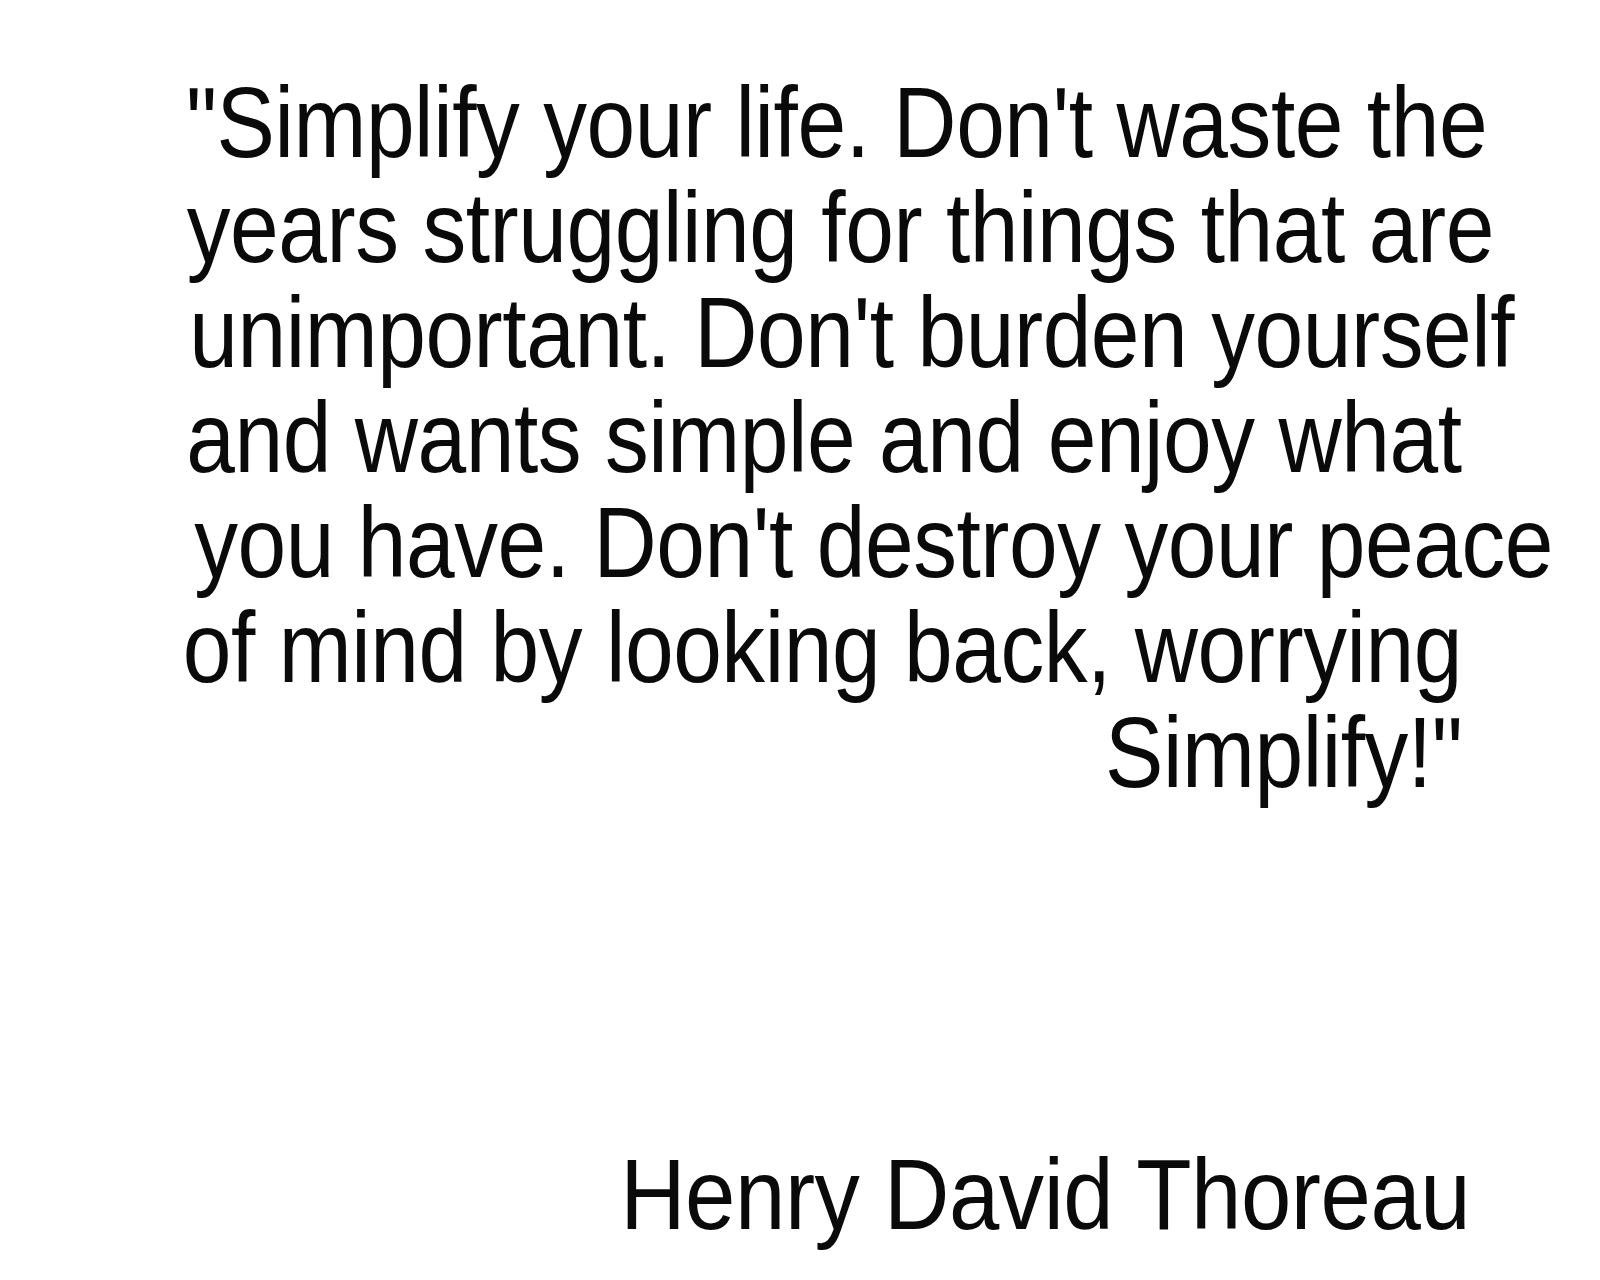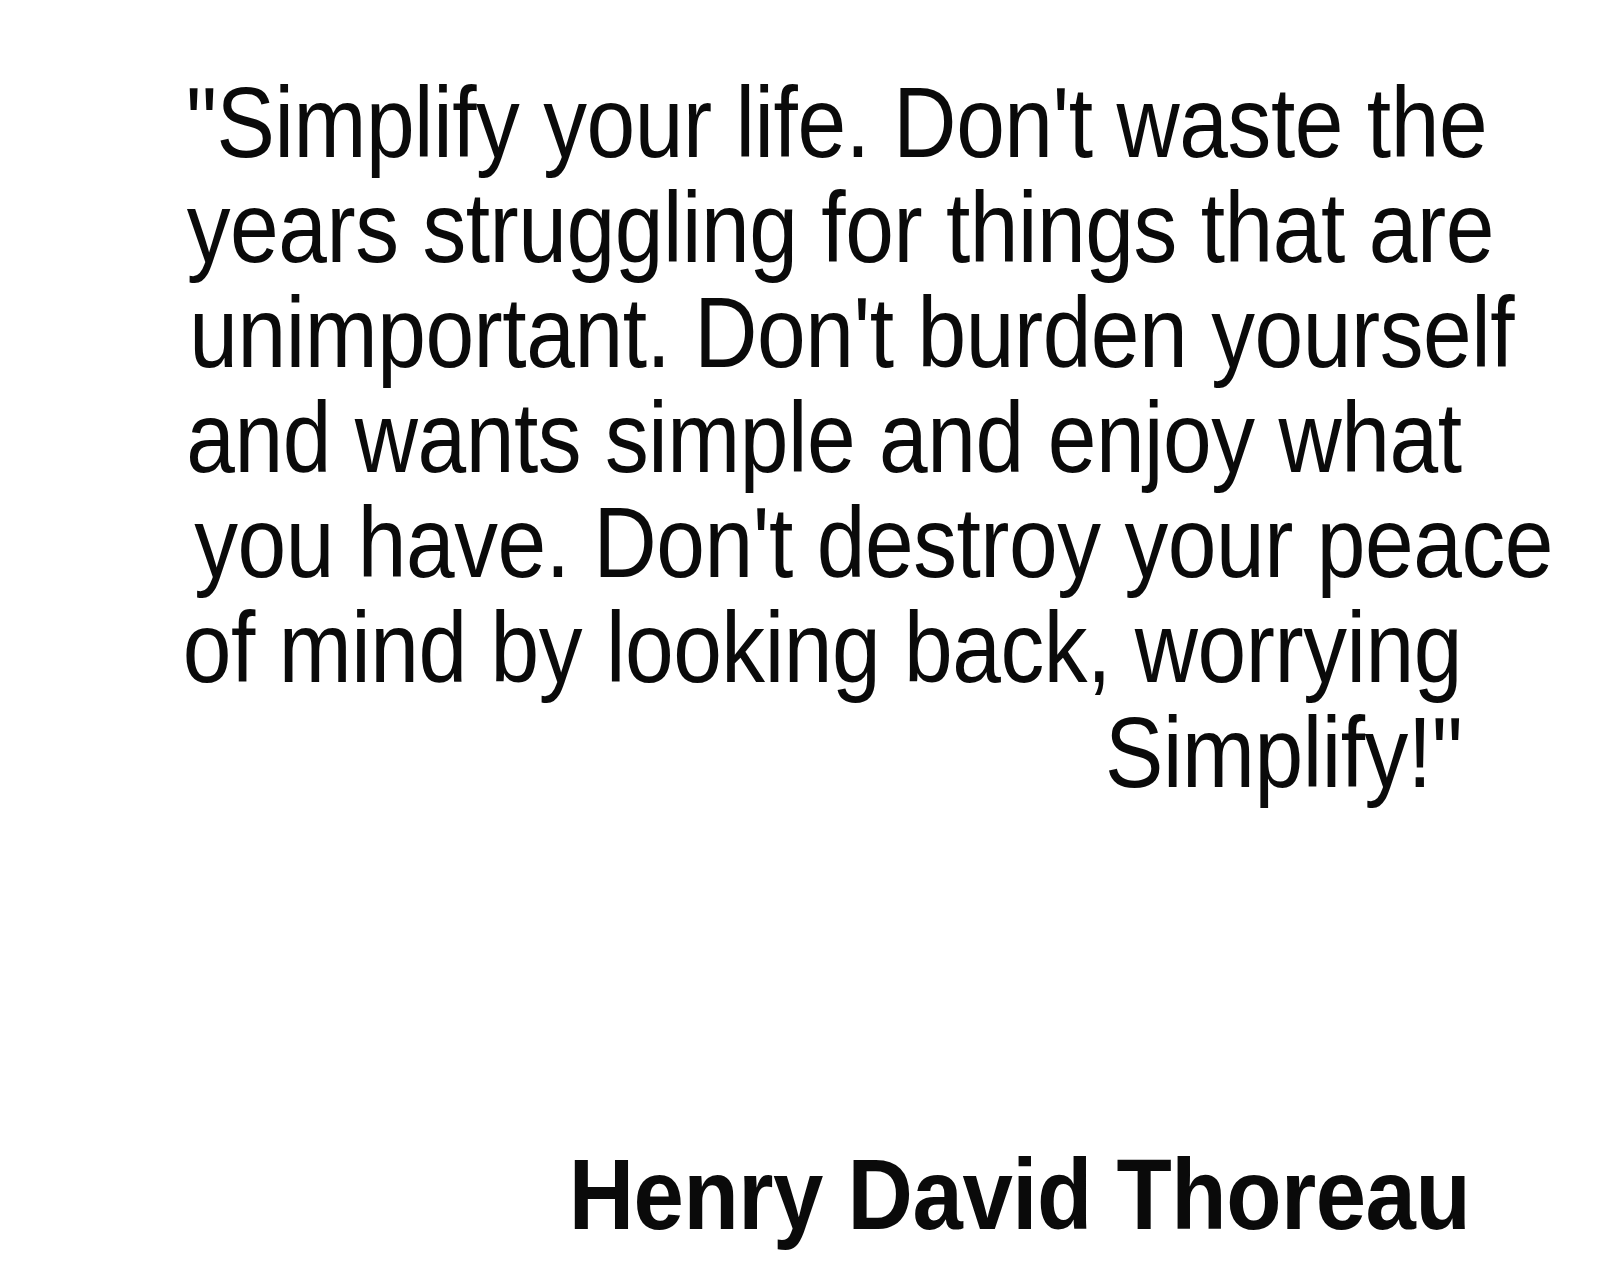--- a/index.html
+++ b/index.html
@@ -55,21 +55,21 @@
   
   #attribution-block {
     position: absolute;
     left: 0px;
     top: 1142px;
     width: 1470px;
     text-align: right;
     color: #0a0a0a;
     font-size: 100px;
     line-height: 105px;
-    font-weight: 700;
+    font-weight: 400;
     letter-spacing: -0.5px;
     white-space: nowrap;
   }
 
   #attribution-block > .squeeze {
     display: inline-block;
     transform: scaleX(0.905);
     transform-origin: 100% 50%;
     white-space: pre;
   }

